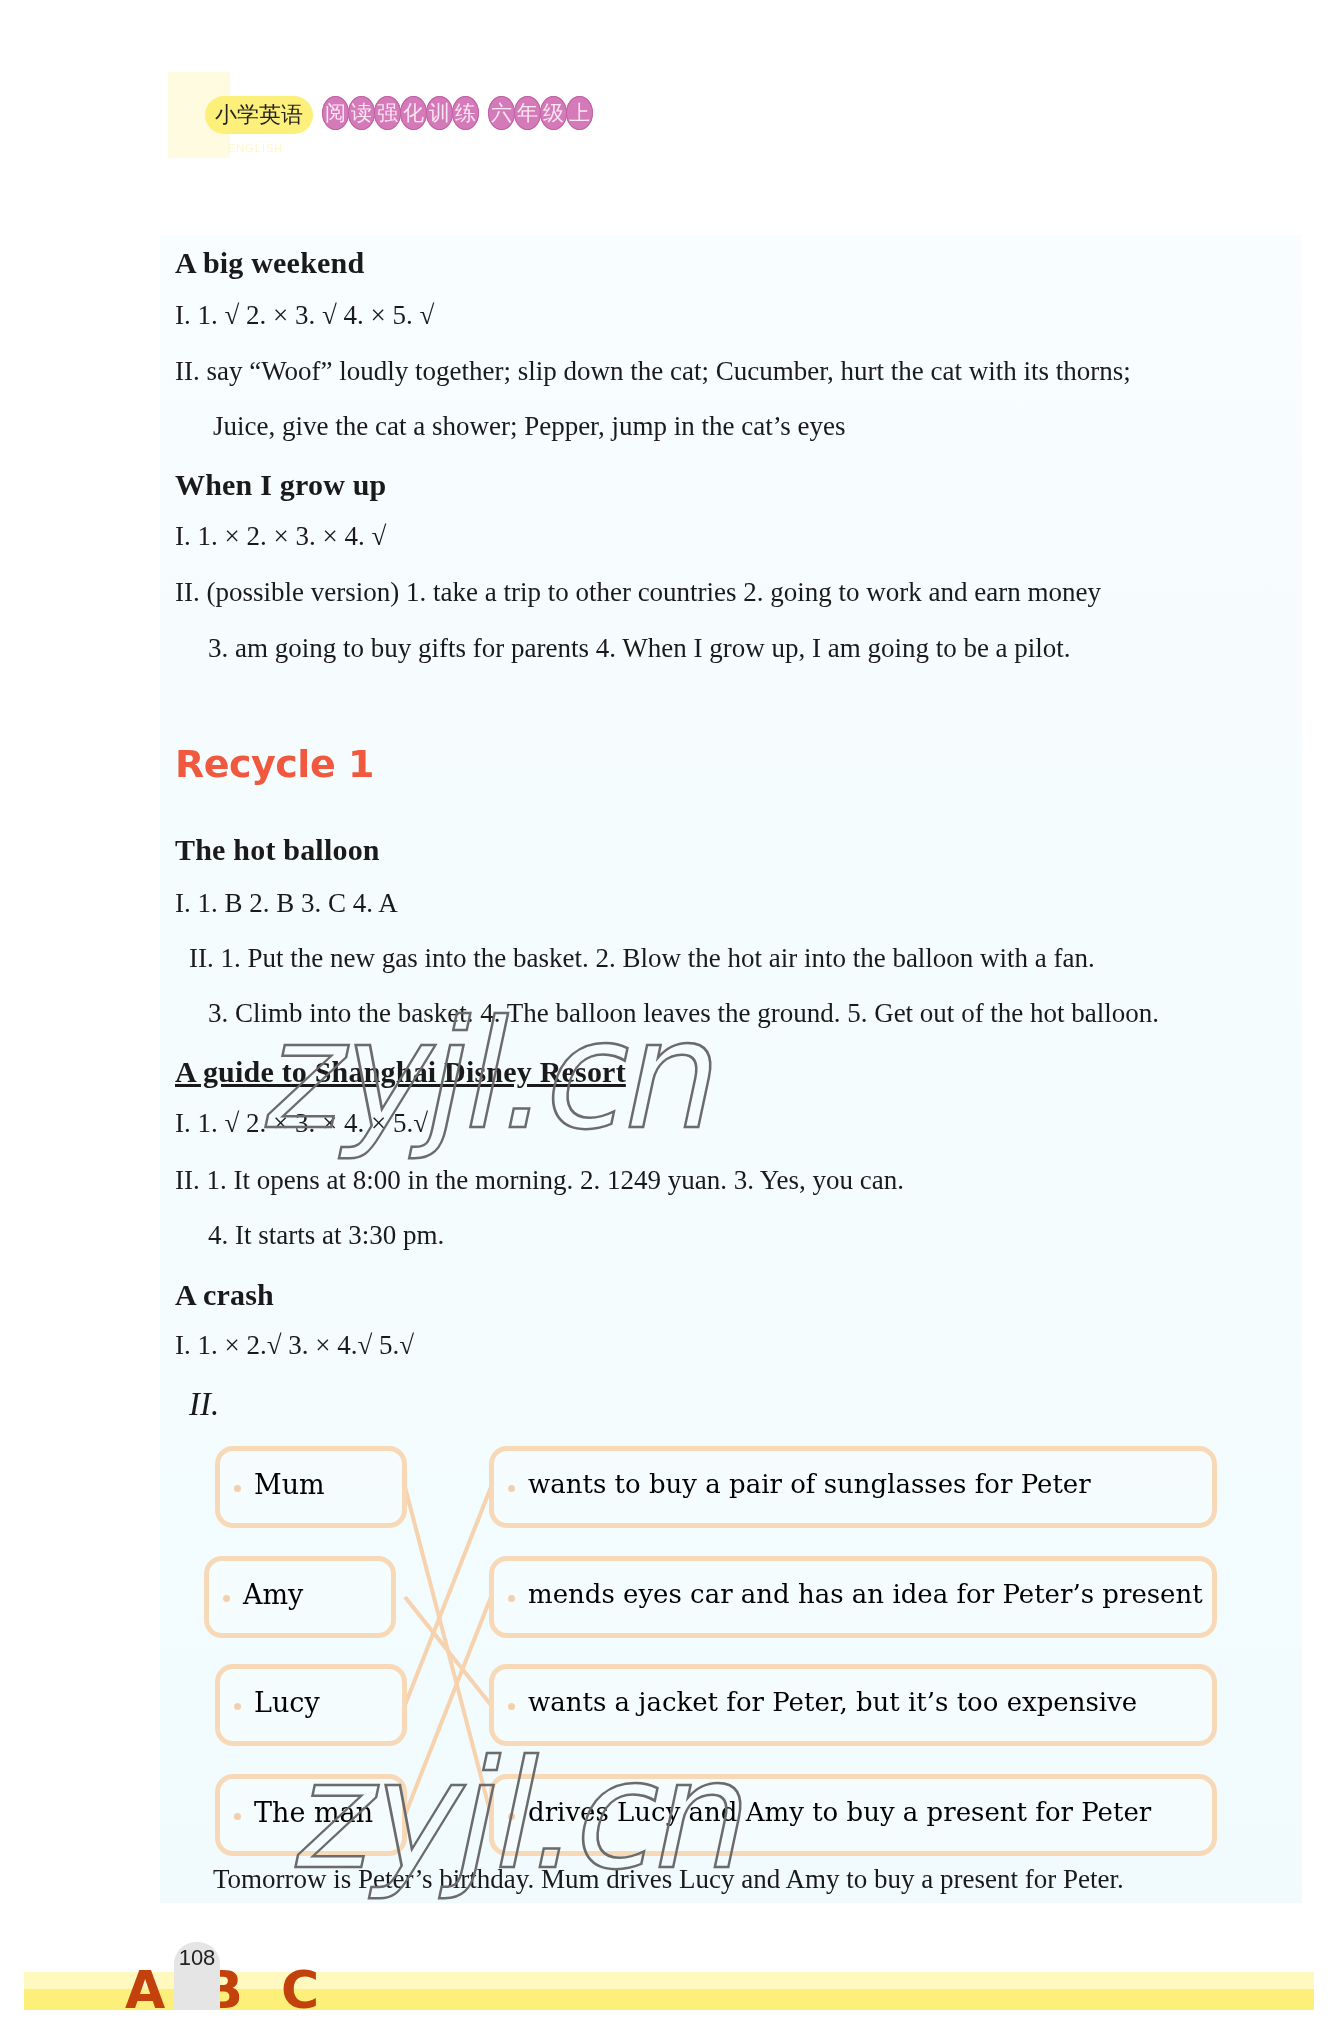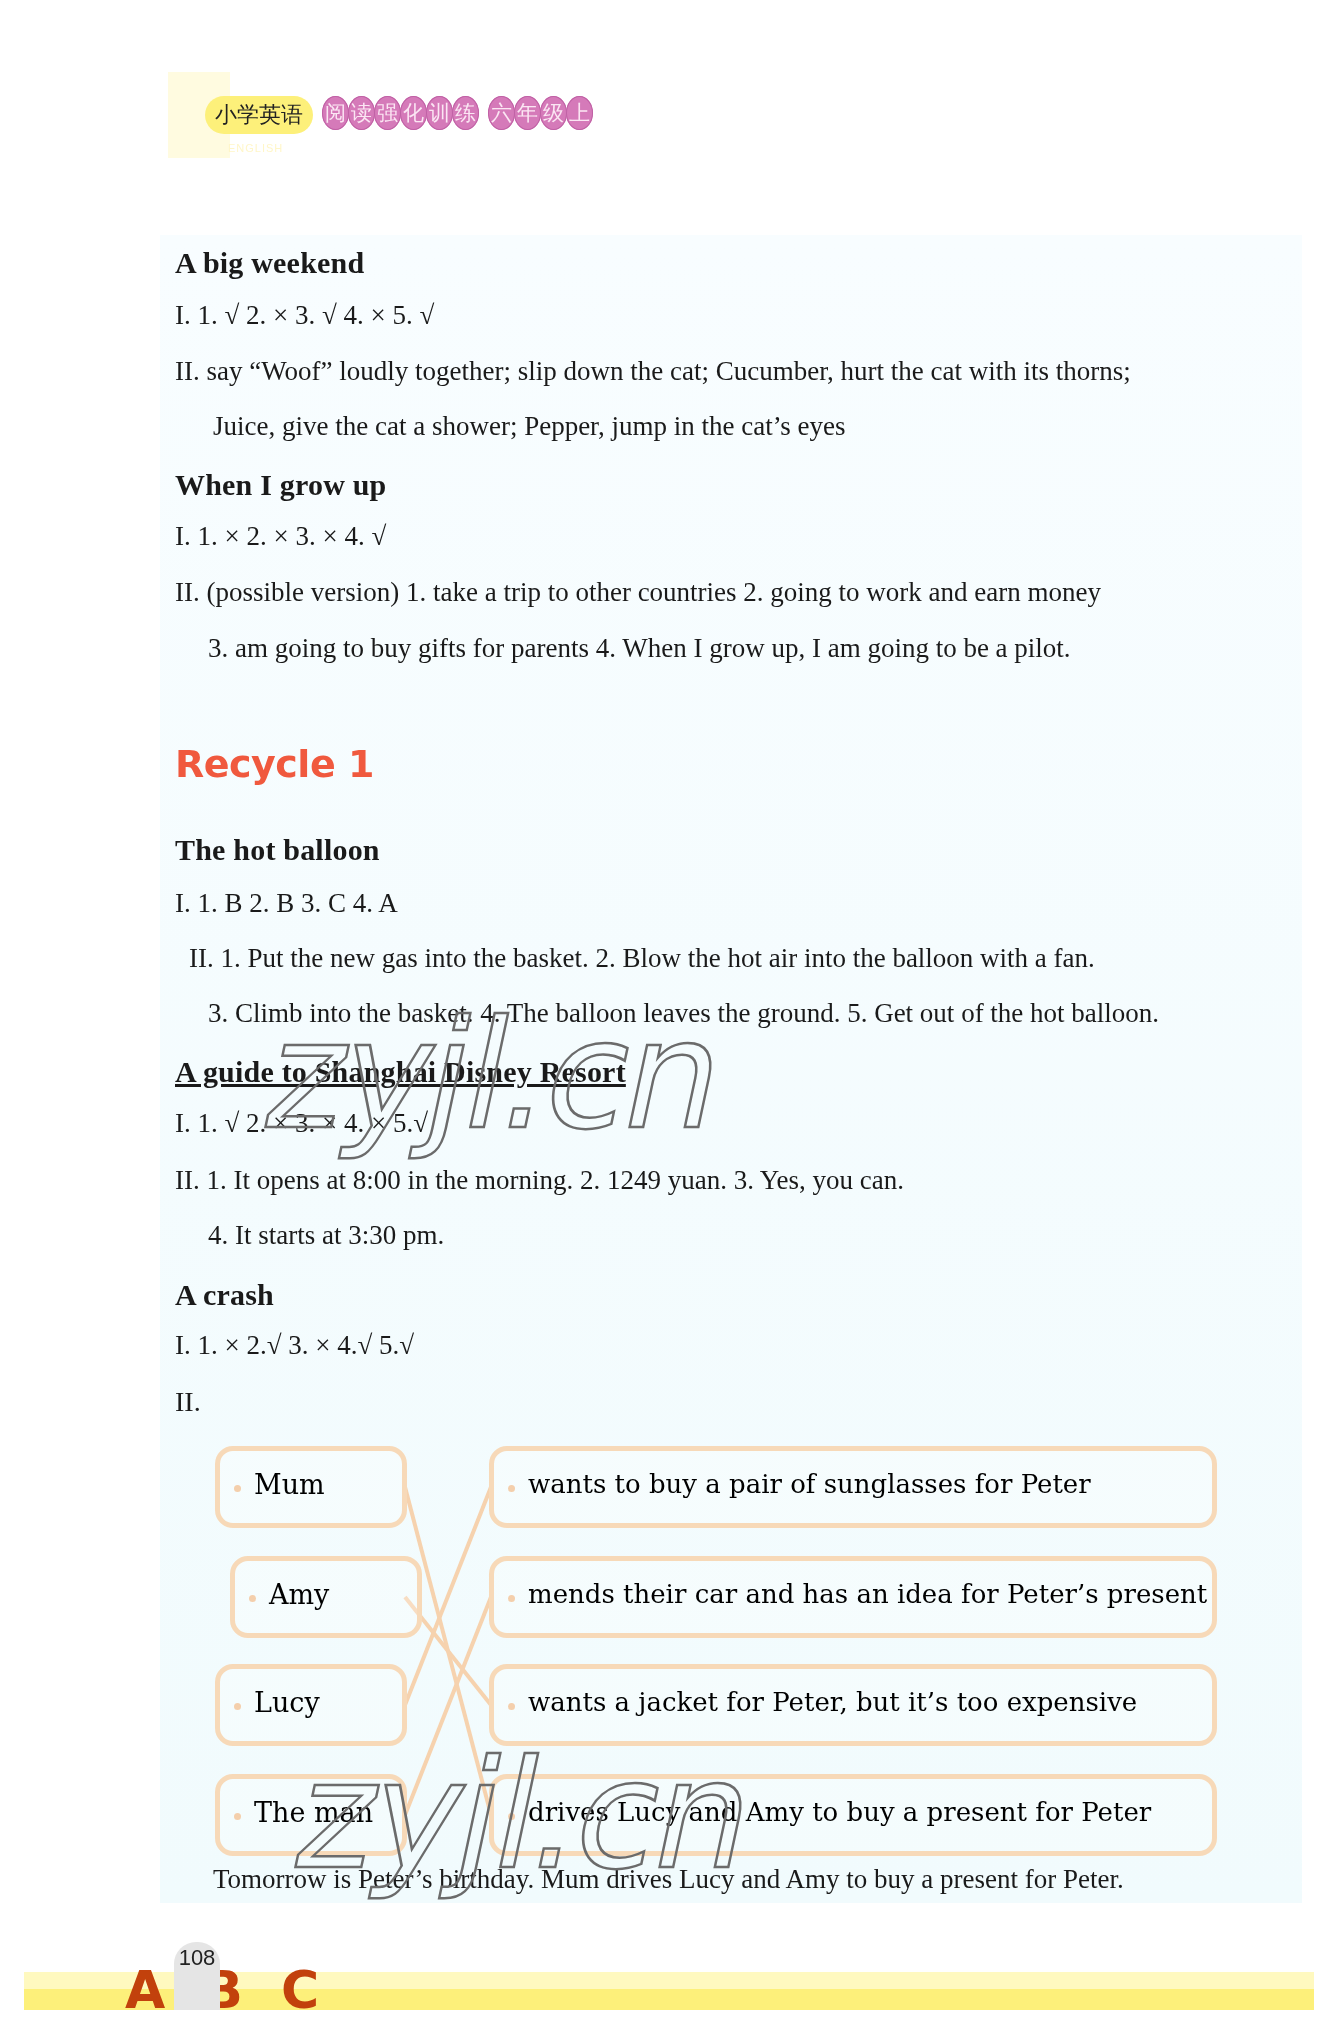--- a/index.html
+++ b/index.html
@@ -89,53 +89,53 @@
 <div class="txt line" style="left:189px; top:943px;">II. 1. Put the new gas into the basket.    2. Blow the hot air into the balloon with a fan.</div>
 <div class="txt line" style="left:208px; top:998px;">3. Climb into the basket.    4. The balloon leaves the ground.    5. Get out of the hot balloon.</div>
 
 <div class="txt h-sec" style="left:175px; top:1055px;text-decoration:underline;">A guide to Shanghai Disney Resort</div>
 <div class="txt line" style="left:175px; top:1108px;">I. 1. √    2. ×    3. ×    4. ×    5.√</div>
 <div class="txt line" style="left:175px; top:1165px;">II. 1. It opens at 8:00 in the morning.    2. 1249 yuan.    3. Yes, you can.</div>
 <div class="txt line" style="left:208px; top:1220px;">4. It starts at 3:30 pm.</div>
 
 <div class="txt h-sec" style="left:175px; top:1278px;">A crash</div>
 <div class="txt line" style="left:175px; top:1330px;">I. 1. ×    2.√    3. ×    4.√    5.√</div>
-<div class="txt line" style="left:175px; top:1386px; font-size:28px;">II.</div>
+<div class="txt line" style="left:189px; top:1386px; font-size:33px;font-style:italic;">II.</div>
 
 <svg class="links">
     <line x1="405" y1="1487" x2="491" y2="1815" stroke="#f6d2ae" stroke-width="4"></line>
     <line x1="405" y1="1597" x2="491" y2="1705" stroke="#f6d2ae" stroke-width="4"></line>
     <line x1="405" y1="1705" x2="491" y2="1487" stroke="#f6d2ae" stroke-width="4"></line>
     <line x1="405" y1="1815" x2="491" y2="1597" stroke="#f6d2ae" stroke-width="4"></line>
   </svg>
 
 <div class="mbox left" style="left:215px; top:1446px; width:192px;">
   <span class="dot"></span>
   <span class="lbl">Mum</span>
 </div>
-<div class="mbox left" style="left:230px; top:1556px; width:192px;">
+<div class="mbox left" style="left:204px; top:1556px; width:192px;">
   <span class="dot"></span>
   <span class="lbl">Amy</span>
 </div>
 <div class="mbox left" style="left:215px; top:1664px; width:192px;">
   <span class="dot"></span>
   <span class="lbl">Lucy</span>
 </div>
 <div class="mbox left" style="left:215px; top:1774px; width:192px;">
   <span class="dot"></span>
   <span class="lbl">The man</span>
 </div>
 
 <div class="mbox right" style="left:489px; top:1446px; width:728px;">
   <span class="dot"></span>
   <span class="lbl">wants to buy a pair of sunglasses for Peter</span>
 </div>
 <div class="mbox right" style="left:489px; top:1556px; width:728px;">
   <span class="dot"></span>
-  <span class="lbl">mends their car and has an idea for Peter’s present</span>
+  <span class="lbl">mends eyes car and has an idea for Peter’s present</span>
 </div>
 <div class="mbox right" style="left:489px; top:1664px; width:728px;">
   <span class="dot"></span>
   <span class="lbl">wants a jacket for Peter,  but it’s too expensive</span>
 </div>
 <div class="mbox right" style="left:489px; top:1774px; width:728px;">
   <span class="dot"></span>
   <span class="lbl">drives Lucy and Amy to buy a present for Peter</span>
 </div>
 

